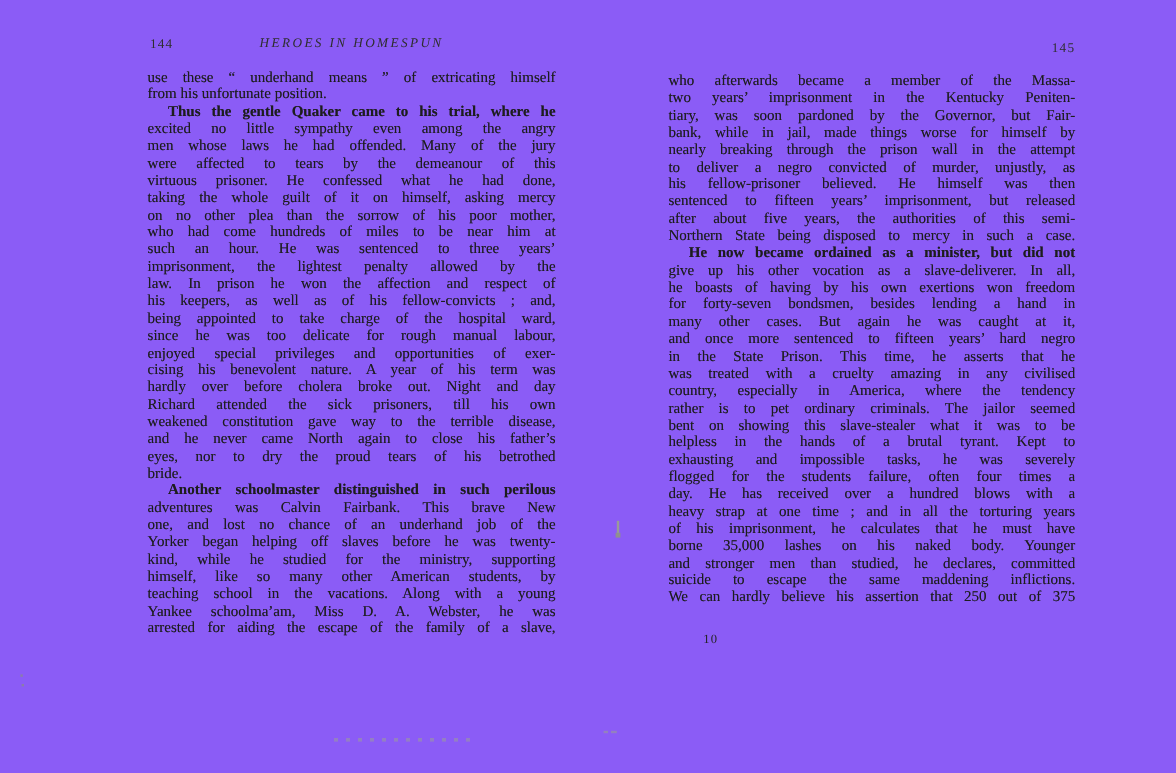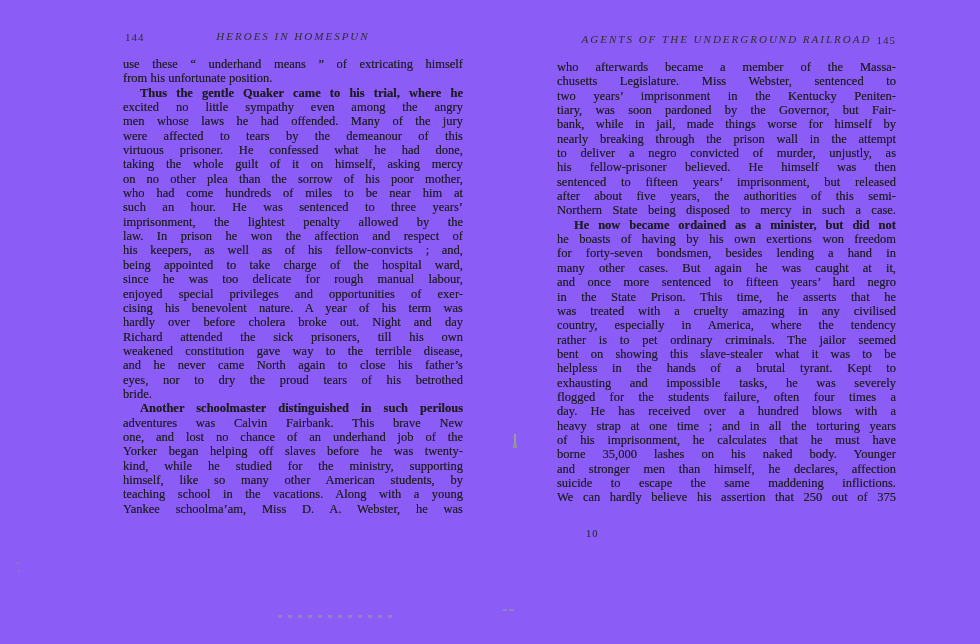--- a/index.html
+++ b/index.html
@@ -138,62 +138,62 @@
         </div>
         <div class="para">
           <div class="tline first">Another schoolmaster distinguished in such perilous</div>
           <div class="tline">adventures was Calvin Fairbank.  This brave New</div>
           <div class="tline">one, and lost no chance of an underhand job of the</div>
           <div class="tline">Yorker began helping off slaves before he was twenty-</div>
           <div class="tline">kind, while he studied for the ministry, supporting</div>
           <div class="tline">himself, like so many other American students, by</div>
           <div class="tline">teaching school in the vacations.  Along with a young</div>
           <div class="tline">Yankee schoolma’am, Miss D. A. Webster, he was</div>
+          <div class="tline">arrested for aiding the escape of the family of a slave,</div>
         </div>
       </div>
   </section>
 
   <section class="page page-right">
     <header class="pagehead">
-      <span class="runtitle">AGENTS OF THE UNDERGROUND RAILROAD</span>
       <span class="pagenum pagenum-right">145</span>
     </header>
     <div class="pagebody" id="right-body">
         <div class="para">
           <div class="tline">who afterwards became a member of the Massa-</div>
-          <div class="tline">chusetts Legislature.  Miss Webster, sentenced to</div>
           <div class="tline">two years’ imprisonment in the Kentucky Peniten-</div>
           <div class="tline">tiary, was soon pardoned by the Governor, but Fair-</div>
           <div class="tline">bank, while in jail, made things worse for himself by</div>
           <div class="tline">nearly breaking through the prison wall in the attempt</div>
           <div class="tline">to deliver a negro convicted of murder, unjustly, as</div>
           <div class="tline">his fellow-prisoner believed.  He himself was then</div>
           <div class="tline">sentenced to fifteen years’ imprisonment, but released</div>
           <div class="tline">after about five years, the authorities of this semi-</div>
           <div class="tline">Northern State being disposed to mercy in such a case.</div>
         </div>
         <div class="para">
           <div class="tline first">He now became ordained as a minister, but did not</div>
+          <div class="tline">give up his other vocation as a slave-deliverer.  In all,</div>
           <div class="tline">he boasts of having by his own exertions won freedom</div>
           <div class="tline">for forty-seven bondsmen, besides lending a hand in</div>
           <div class="tline">many other cases.  But again he was caught at it,</div>
           <div class="tline">and once more sentenced to fifteen years’ hard negro</div>
           <div class="tline">in the State Prison.  This time, he asserts that he</div>
           <div class="tline">was treated with a cruelty amazing in any civilised</div>
           <div class="tline">country, especially in America, where the tendency</div>
           <div class="tline">rather is to pet ordinary criminals.  The jailor seemed</div>
           <div class="tline">bent on showing this slave-stealer what it was to be</div>
           <div class="tline">helpless in the hands of a brutal tyrant.  Kept to</div>
           <div class="tline">exhausting and impossible tasks, he was severely</div>
           <div class="tline">flogged for the students failure, often four times a</div>
           <div class="tline">day.  He has received over a hundred blows with a</div>
           <div class="tline">heavy strap at one time ; and in all the torturing years</div>
           <div class="tline">of his imprisonment, he calculates that he must have</div>
           <div class="tline">borne 35,000 lashes on his naked body.  Younger</div>
-          <div class="tline">and stronger men than himself, he declares, affection</div>
+          <div class="tline">and stronger men than studied, he declares, committed</div>
           <div class="tline">suicide to escape the same maddening inflictions.</div>
           <div class="tline">We can hardly believe his assertion that 250 out of 375</div>
         </div>
       </div>
     <div class="sigmark">10</div>
   </section>
 
   <div class="gutter-mark"></div>
   <div class="speck speck-a"></div>
   <div class="speck speck-b"></div>

